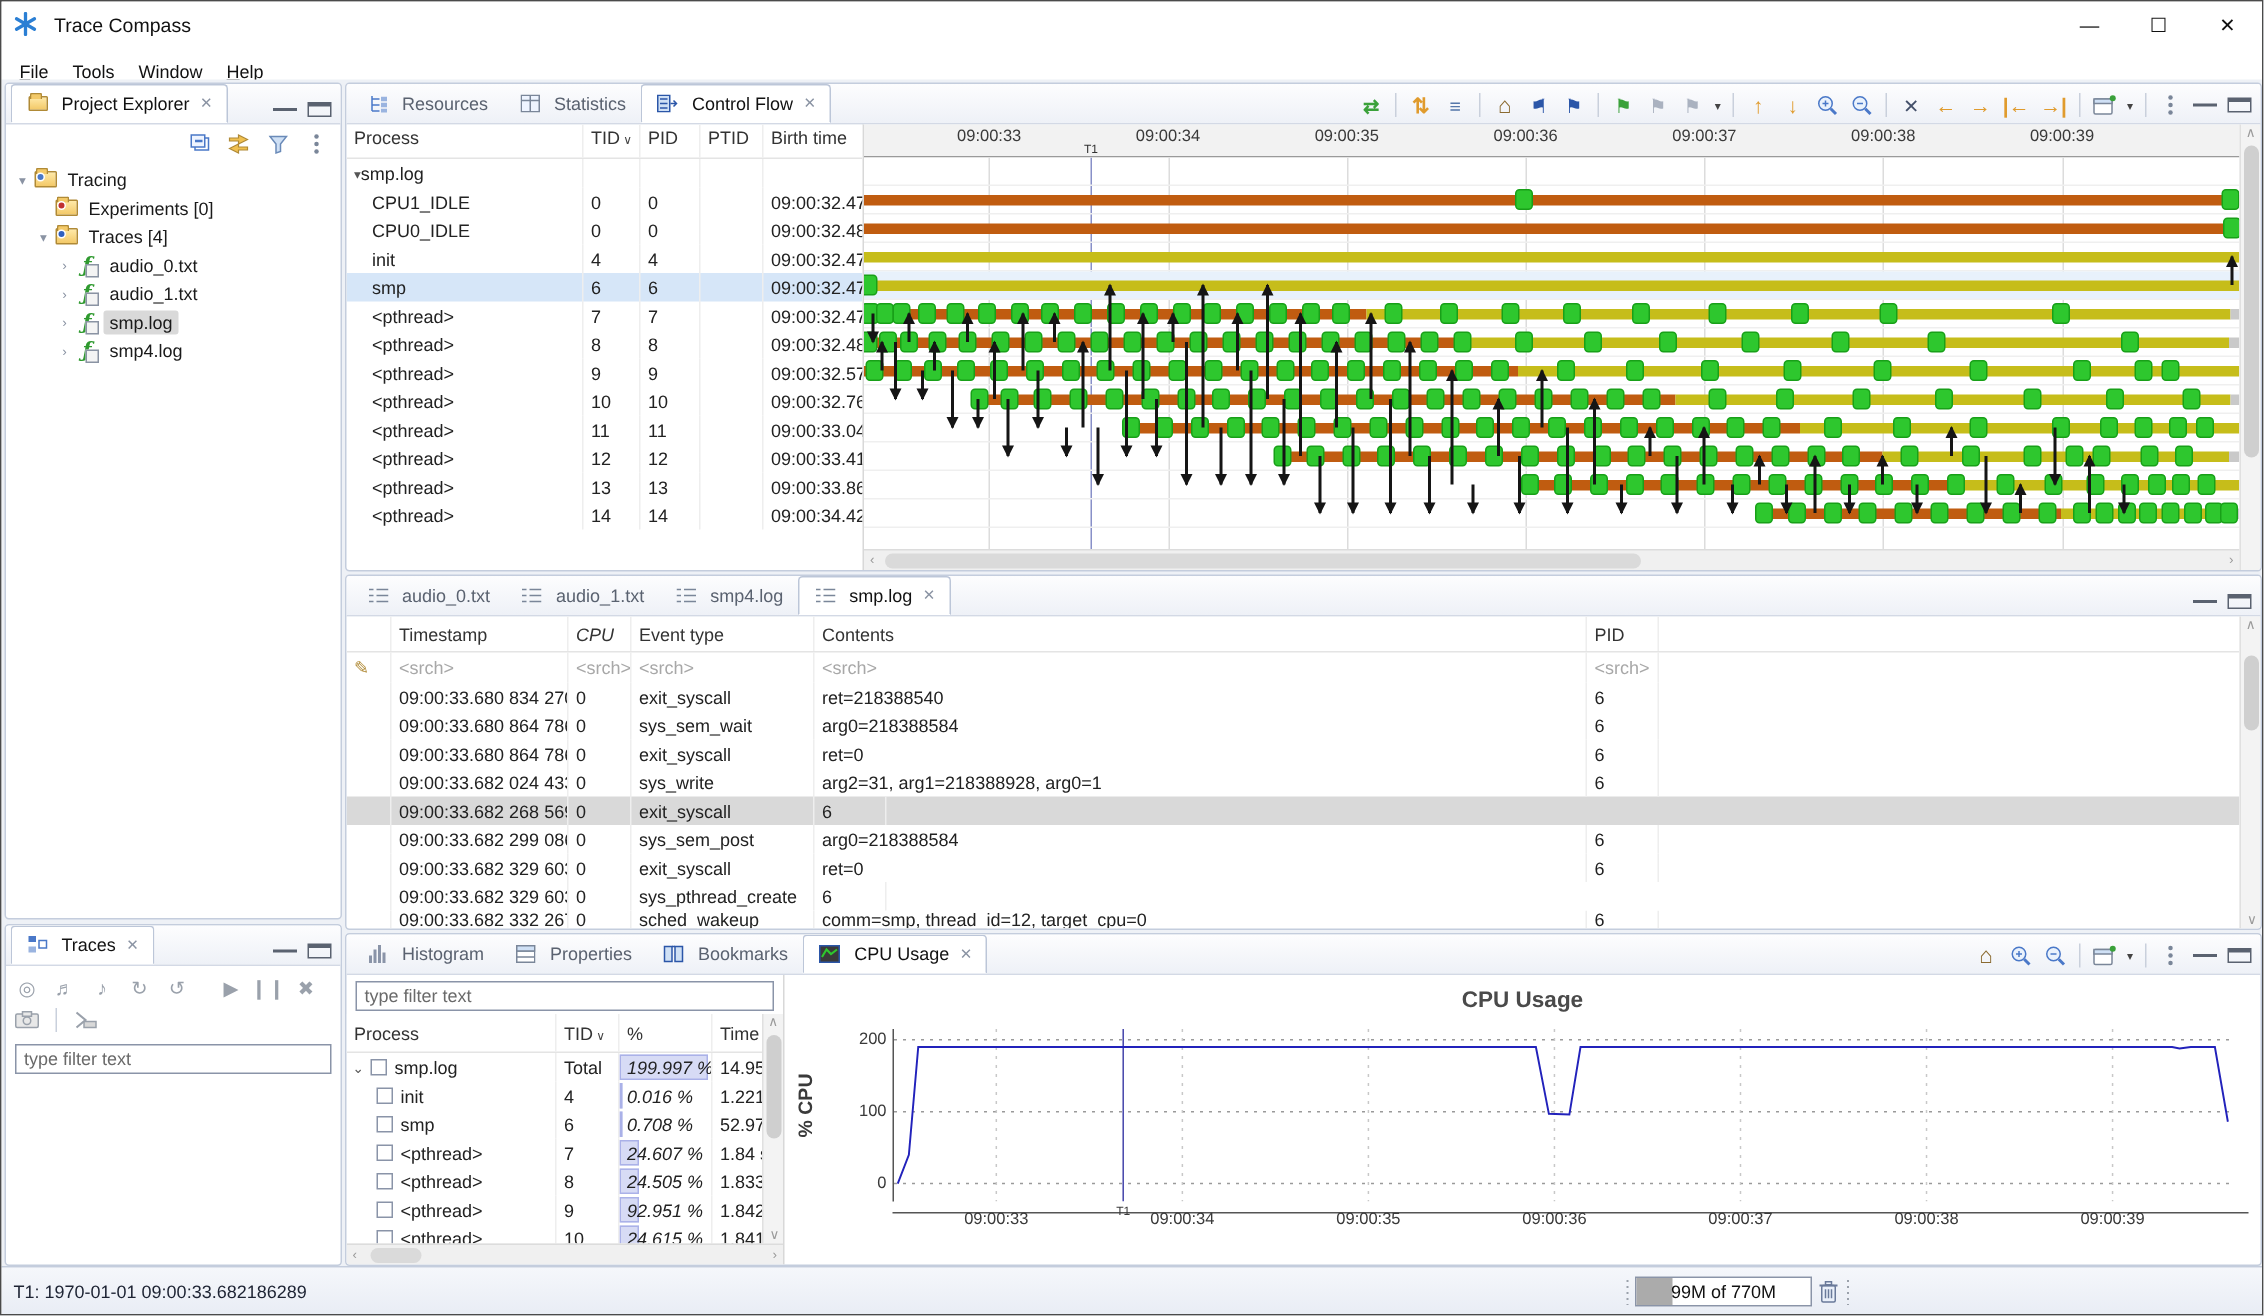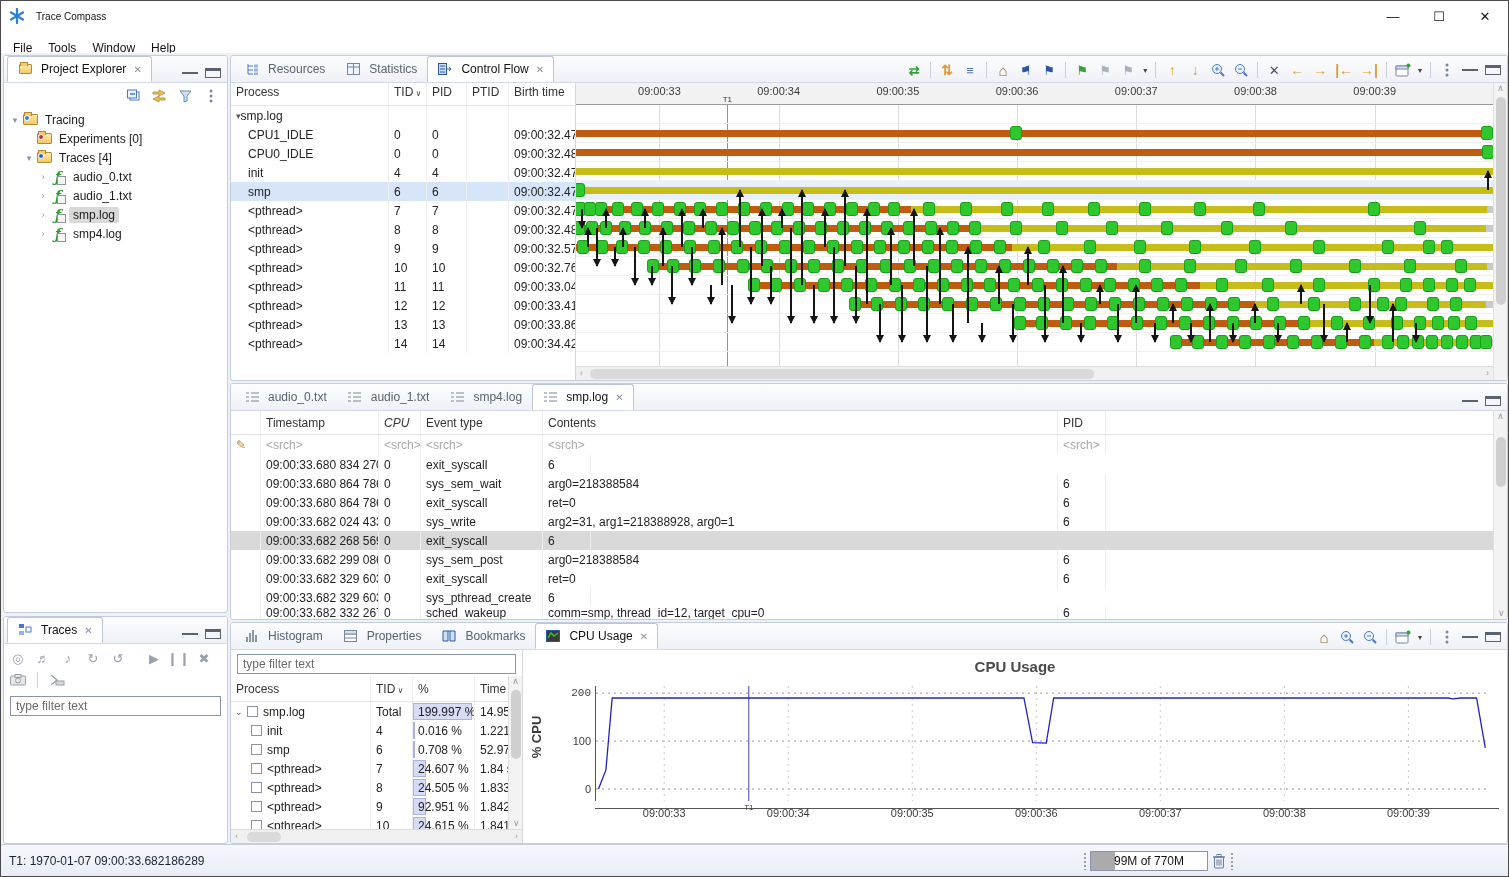--- a/index.html
+++ b/index.html
@@ -3,21 +3,21 @@
 <meta charset="utf-8">
 <style>
   html,body{margin:0;padding:0;background:#d8d8d8;}
   .window{position:relative;width:1509px;height:877px;background:#ffffff;
     font-family:"Liberation Sans",sans-serif;font-size:12px;color:#222;overflow:hidden;
     border:1px solid #4a4a4a;box-sizing:border-box;}
   *{box-sizing:border-box;}
 
   
   .titlebar{height:30px;display:flex;align-items:center;padding-left:8px;background:#fff;}
-  .titlebar .title{margin-left:8px;font-size:10px;color:#111;}
+  .titlebar .title{margin-left:8px;font-size:13px;color:#111;}
   .win-controls{margin-left:auto;display:flex;height:100%;}
   .win-btn{width:46px;height:100%;display:flex;align-items:center;justify-content:center;color:#111;font-size:13px;}
   .menubar{height:22px;display:flex;align-items:center;padding-left:4px;background:#fff;}
   .menu-item{padding:2px 8px;color:#111;margin-top:11px;}
   .menu-item u{text-decoration:underline;}
 
   
   .workbench{position:absolute;top:52px;left:0;right:0;bottom:32px;background:#eef1f6;}
   .panel{position:absolute;background:#fff;border:1px solid #c4cddd;border-radius:3px;display:flex;flex-direction:column;overflow:hidden;}
   .tabbar{height:27px;flex:0 0 27px;background:linear-gradient(#fdfdfe,#eef1f7);border-bottom:1px solid #d3d9e5;display:flex;align-items:flex-end;padding-left:3px;}
@@ -91,21 +91,21 @@
   .filter-input{margin:2px 6px;border:1px solid #8a94a8;height:20px;display:flex;align-items:center;padding:0 5px;color:#6a6a6a;background:#fff;}
   .gray-ic{color:#9aa1ab;}
 
   
   .cpu-body{flex:1;display:flex;min-height:0;}
   .cpu-left{width:292px;flex:0 0 292px;border-right:1px solid #d8d8d8;display:flex;flex-direction:column;min-height:0;}
   .cpu-tblwrap{flex:1;display:flex;min-height:0;}
   .cpu-rows{flex:1;overflow:hidden;}
   .pctcell{position:relative;}
   .pctfill{position:absolute;left:0;top:1px;bottom:1px;background:#d7dbf5;border:1px solid #aab1e8;}
-  .pcttxt{position:relative;}
+  .pcttxt{position:relative;font-style:italic;}
   .cpu-chart{flex:1;position:relative;min-width:0;}
   .cpu-title{position:absolute;top:8px;left:0;right:0;text-align:center;font-weight:bold;font-size:15px;color:#4a4a4a;}
   .ylab{position:absolute;left:6px;top:45%;transform:rotate(-90deg) translateX(-50%);transform-origin:left top;font-weight:bold;font-size:13px;color:#3a3a3a;}
   .ytick{position:absolute;right:100%;padding-right:5px;font-size:11px;color:#3a3a3a;transform:translateY(-50%);white-space:nowrap;}
   .xtick{position:absolute;top:100%;margin-top:6px;transform:translateX(-50%);font-size:11px;color:#3a3a3a;}
   .plot{position:absolute;left:72px;right:18px;top:36px;bottom:42px;border-left:1px solid #555;}
   .plot svg{position:absolute;inset:0;width:100%;height:100%;}
   .xaxisline{position:absolute;left:-1px;right:-10px;bottom:-8px;height:1px;background:#555;}
 
   .chk{width:11px;height:11px;border:1px solid #8a94a8;background:#fff;margin-right:5px;flex:0 0 11px;}
@@ -1059,20 +1059,21 @@
               <span class="cell srch" style="width: 42px;">&lt;srch&gt;</span>
               <span class="cell srch" style="width: 122px;">&lt;srch&gt;</span>
               <span class="cell srch" style="width: 515px;">&lt;srch&gt;</span>
               <span class="cell srch" style="width: 48px;">&lt;srch&gt;</span>
             </div>
             <div class="trow ev-row">
               <span class="cell" style="width: 30px; height: 100%;"></span>
               <span class="cell" style="width: 118px; height: 100%;">09:00:33.680 834 270</span>
               <span class="cell" style="width: 42px; height: 100%;">0</span>
               <span class="cell" style="width: 122px; height: 100%;">exit_syscall</span>
+              <span class="cell" style="width: 515px; height: 100%;">ret=218388540</span>
               <span class="cell" style="width: 48px; height: 100%;">6</span>
             </div>
             <div class="trow ev-row">
               <span class="cell" style="width: 30px; height: 100%;"></span>
               <span class="cell" style="width: 118px; height: 100%;">09:00:33.680 864 786</span>
               <span class="cell" style="width: 42px; height: 100%;">0</span>
               <span class="cell" style="width: 122px; height: 100%;">sys_sem_wait</span>
               <span class="cell" style="width: 515px; height: 100%;">arg0=218388584</span>
               <span class="cell" style="width: 48px; height: 100%;">6</span>
             </div>
@@ -1317,38 +1318,38 @@
                 <line x1="493.0555555555555" y1="0" x2="493.0555555555555" y2="300" stroke="#c8c8c8" stroke-width="1" stroke-dasharray="2 4" vector-effect="non-scaling-stroke"></line>
                 <line x1="631.9444444444445" y1="0" x2="631.9444444444445" y2="300" stroke="#c8c8c8" stroke-width="1" stroke-dasharray="2 4" vector-effect="non-scaling-stroke"></line>
                 <line x1="770.8333333333334" y1="0" x2="770.8333333333334" y2="300" stroke="#c8c8c8" stroke-width="1" stroke-dasharray="2 4" vector-effect="non-scaling-stroke"></line>
                 <line x1="909.7222222222223" y1="0" x2="909.7222222222223" y2="300" stroke="#c8c8c8" stroke-width="1" stroke-dasharray="2 4" vector-effect="non-scaling-stroke"></line>
                 <line x1="171.11111111111114" y1="0" x2="171.11111111111114" y2="300" stroke="#4444aa" stroke-width="1" vector-effect="non-scaling-stroke"></line>
                 <polyline points="2.8,268.8 11.1,218.8 18.1,31.3 479.2,31.3 488.9,147.5 504.2,148.8 512.5,31.3 954.2,31.3 959.7,33.8 968.1,31.3 986.1,31.3 995.8,161.3" fill="none" stroke="#2222bb" stroke-width="1.3" vector-effect="non-scaling-stroke"></polyline>
               </svg>
               <div class="xaxisline"></div>
               <span class="ytick" style="top: 89.5833%;">0</span>
               <span class="ytick" style="top: 47.9167%;">100</span>
-              <span class="ytick" style="top: 6.25%; font-family: Liberation Mono, monospace;">200</span>
+              <span class="ytick" style="top: 6.25%;">200</span>
               <span class="xtick" style="left: 7.63889%;">09:00:33</span>
               <span class="xtick" style="left: 21.5278%;">09:00:34</span>
               <span class="xtick" style="left: 35.4167%;">09:00:35</span>
               <span class="xtick" style="left: 49.3056%;">09:00:36</span>
               <span class="xtick" style="left: 63.1944%;">09:00:37</span>
               <span class="xtick" style="left: 77.0833%;">09:00:38</span>
               <span class="xtick" style="left: 90.9722%;">09:00:39</span>
               <span class="xtick" style="left: 17.1111%; margin-top: 2px; font-size: 8px;">T1</span>
             </div>
         </div>
       </div>
     </div>
 
   </div>
 
   <div class="statusbar">
-    <span>T1: 1970-01-07 09:00:33.682186289</span>
+    <span>T1: 1970-01-01 09:00:33.682186289</span>
     <div class="memwidget">
       <div class="grip"></div>
       <div class="membar">
         <div class="memfill" style="width:24px;"></div>
         <span class="memtxt">99M of 770M</span>
       </div>
       <span class="tbtn">
           <svg width="14" height="16" viewBox="0 0 14 16">
             <rect x="2.5" y="4" width="9" height="11" rx="1" fill="#eaf0fa" stroke="#6a7a9a"></rect>
             <line x1="1" y1="4" x2="13" y2="4" stroke="#6a7a9a" stroke-width="1.4"></line>

